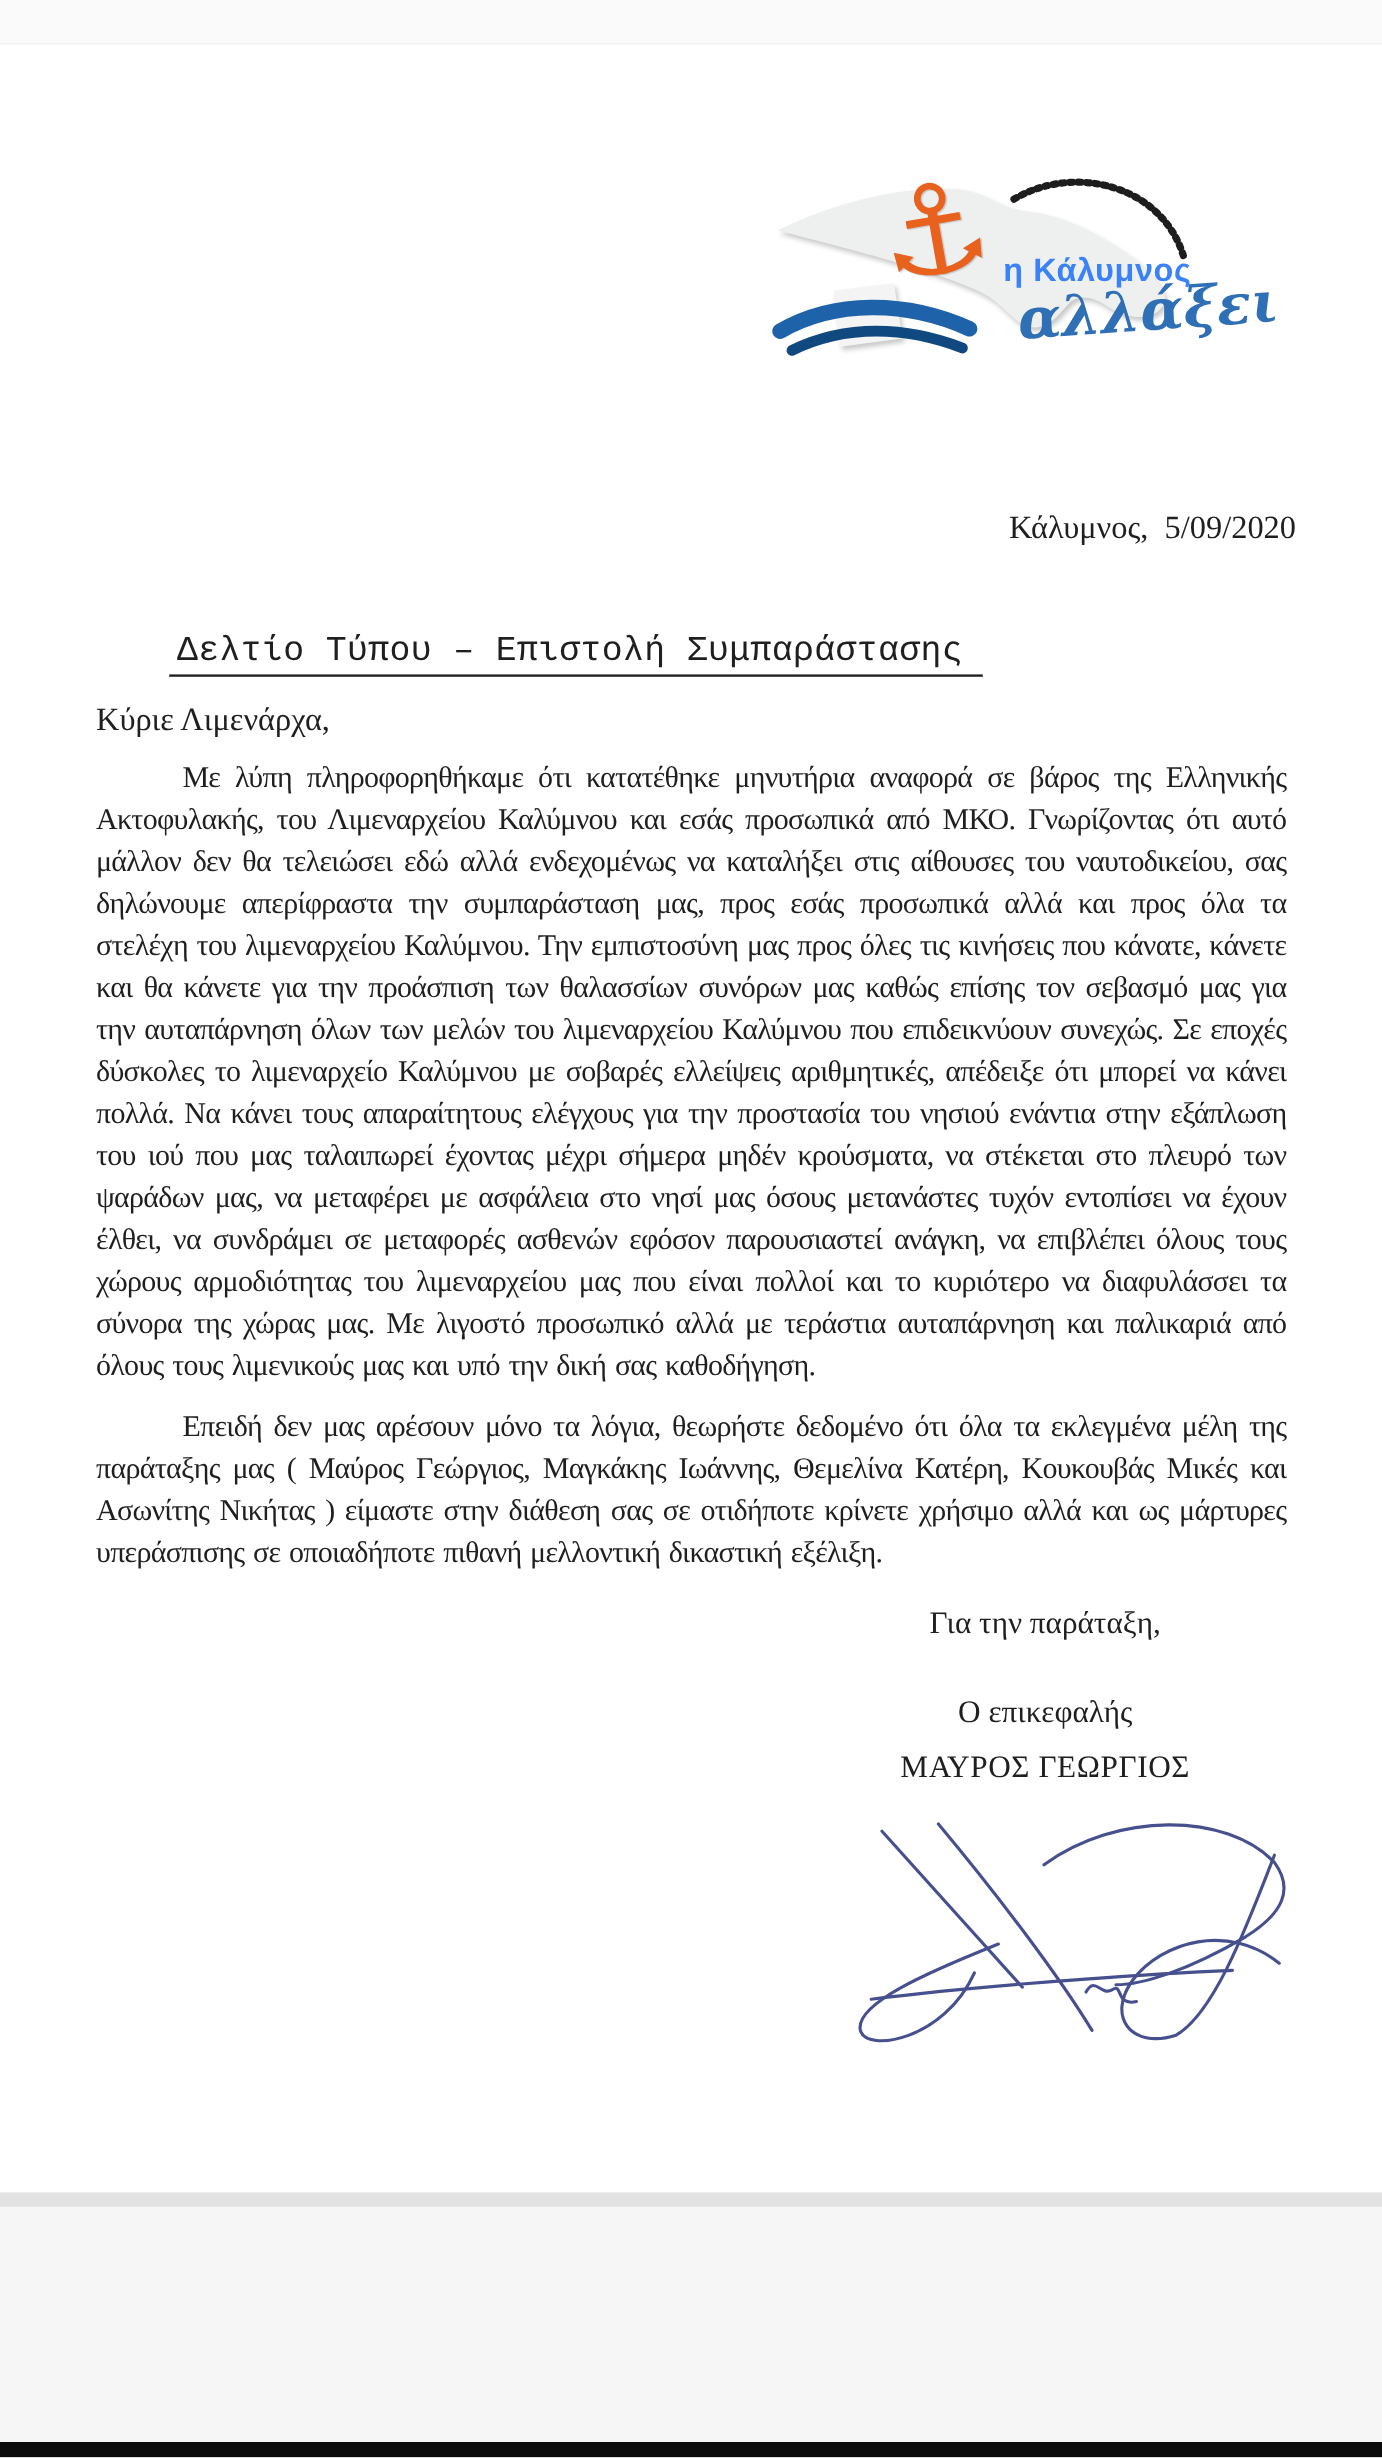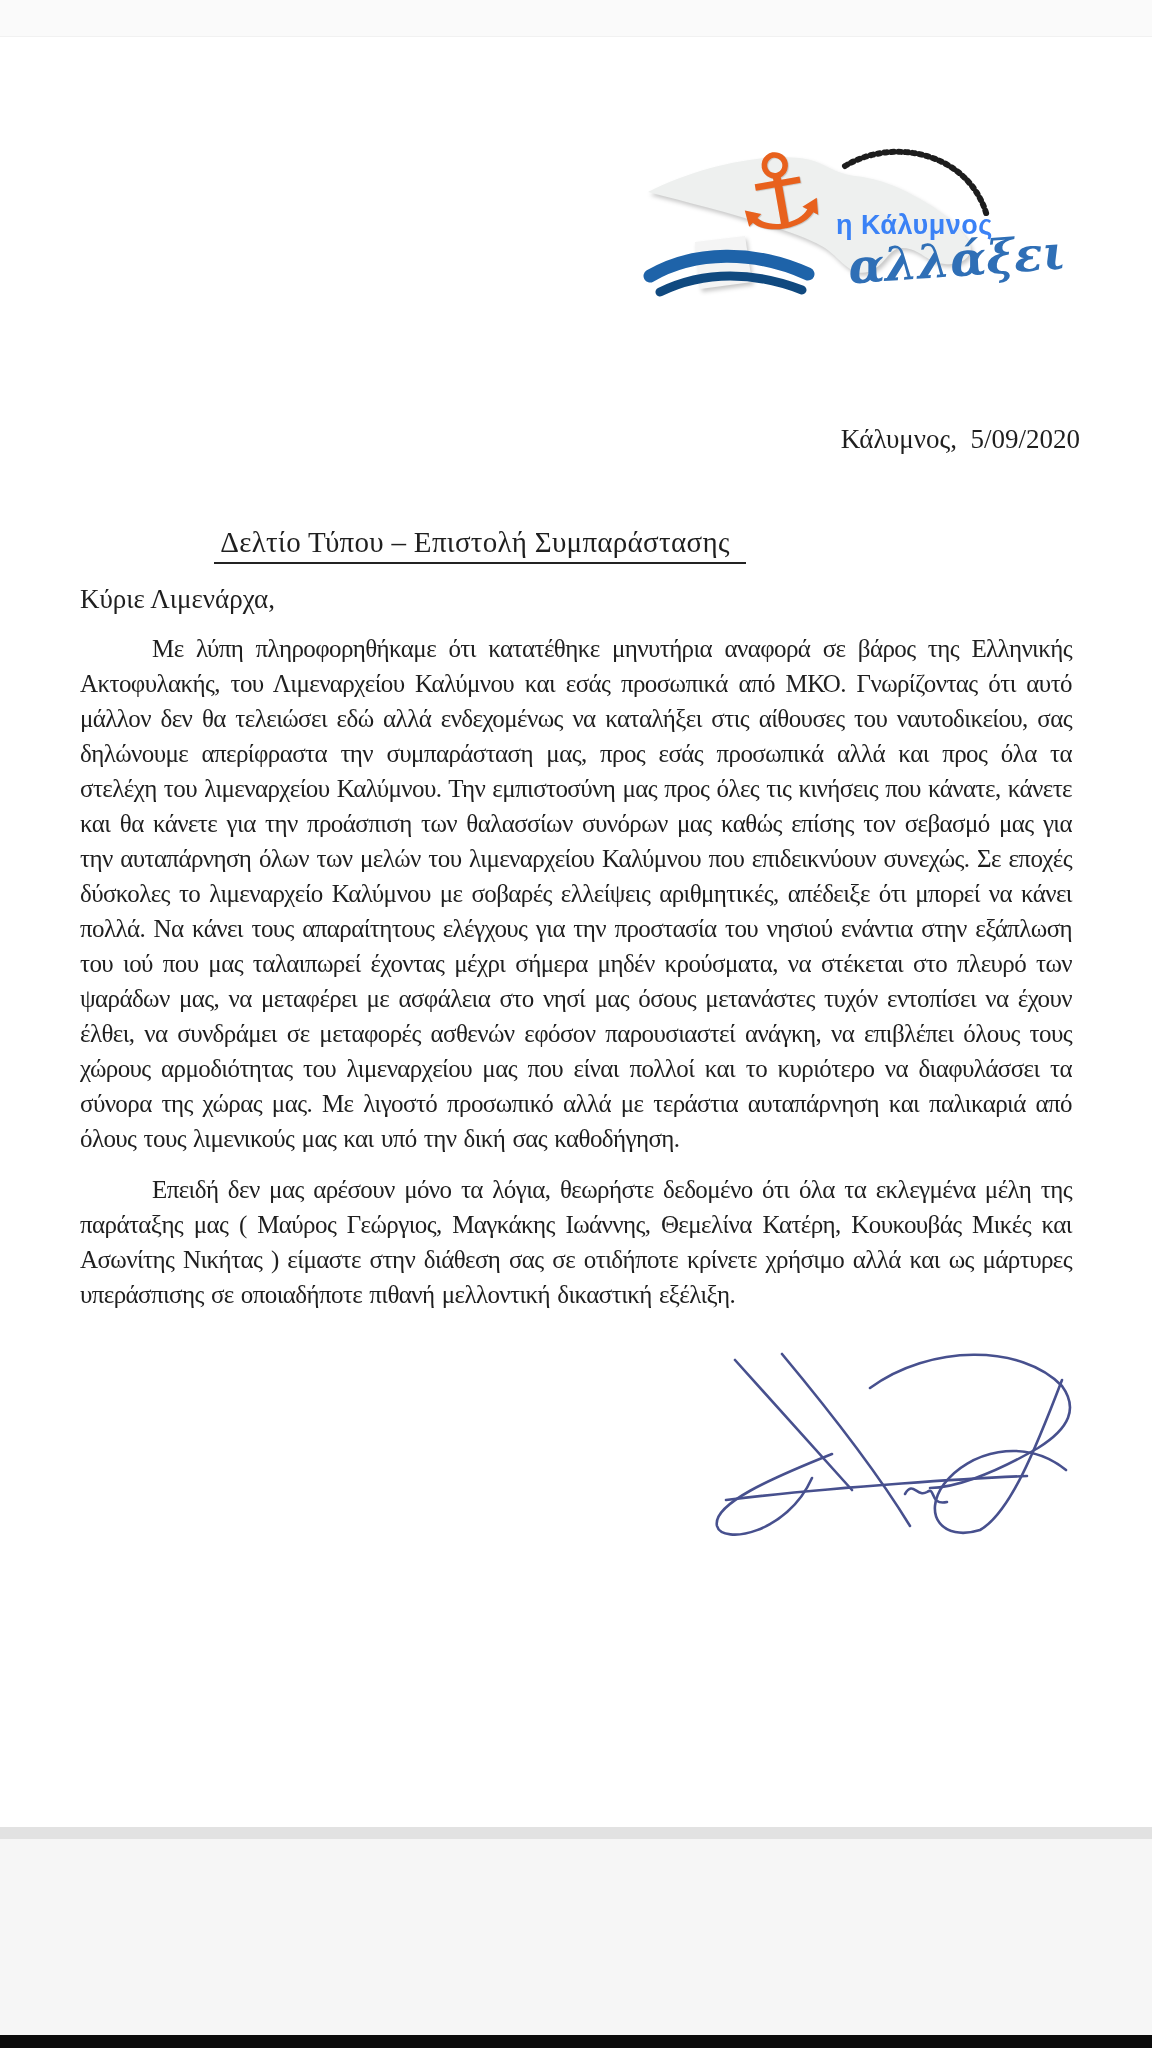--- a/index.html
+++ b/index.html
@@ -12,21 +12,21 @@
   .logo svg{position:absolute;left:0;top:0;}
   .anchor{position:absolute;left:92px;top:16px;font-family:"DejaVu Sans",sans-serif;font-size:104px;line-height:1;
           color:#e8611d;transform:rotate(-10deg);text-shadow:1px 1px 1px rgba(0,0,0,.18);}
   .logo-name{position:absolute;left:196px;top:86px;font-family:"Liberation Sans",sans-serif;font-size:27px;
              font-weight:600;color:#3b82f6;letter-spacing:.5px;white-space:nowrap;}
   .logo-slogan{position:absolute;left:208px;top:108px;font-family:"DejaVu Serif",serif;font-style:italic;
                font-size:47px;font-weight:700;color:#2f6fb6;transform:rotate(-4deg);white-space:nowrap;}
 
   
   .date-line{position:absolute;right:72px;top:424px;font-size:27px;white-space:pre-wrap;}
-  .title-wrap{position:absolute;left:0;top:526px;width:960px;text-align:center;}
+  .title-wrap{position:absolute;left:0;top:526px;width:960px;text-align:center;font-family:Liberation Mono, monospace;}
   .title{display:inline-block;font-size:29px;letter-spacing:.3px;border-bottom:2px solid #232323;
          padding:0 16px 3px 6px;}
   .body-flow{position:absolute;left:64px;top:584px;width:1024px;}
   .salutation{font-size:27px;margin:0 0 16px 16px;}
   .para{font-size:25px;line-height:35px;letter-spacing:-0.6px;word-spacing:1.5px;text-align:justify;
         text-indent:72px;margin:16px;}
   .closing{width:330px;margin:26px 52px 0 auto;text-align:center;}
   .closing-line{font-size:26px;margin:0;}
   .closing-role{margin-top:44px;}
   .closing-name{margin-top:16px;letter-spacing:.5px;}
@@ -67,20 +67,25 @@
 
   <div class="title-wrap">
     <span class="title">Δελτίο Τύπου – Επιστολή Συμπαράστασης</span>
   </div>
 
   <div class="body-flow">
     <p class="salutation">Κύριε Λιμενάρχα,</p>
     <p class="para">Με λύπη πληροφορηθήκαμε ότι κατατέθηκε  μηνυτήρια αναφορά σε βάρος της Ελληνικής Ακτοφυλακής, του Λιμεναρχείου Καλύμνου και εσάς προσωπικά από ΜΚΟ. Γνωρίζοντας ότι αυτό μάλλον δεν θα τελειώσει εδώ αλλά ενδεχομένως να καταλήξει στις αίθουσες του ναυτοδικείου, σας δηλώνουμε απερίφραστα την συμπαράσταση μας, προς εσάς προσωπικά αλλά και προς όλα τα στελέχη του λιμεναρχείου Καλύμνου. Την εμπιστοσύνη μας προς όλες τις κινήσεις που κάνατε, κάνετε και θα κάνετε για την προάσπιση των θαλασσίων συνόρων μας καθώς επίσης τον σεβασμό μας για την αυταπάρνηση όλων των μελών του λιμεναρχείου Καλύμνου που επιδεικνύουν συνεχώς. Σε εποχές δύσκολες το λιμεναρχείο Καλύμνου με σοβαρές ελλείψεις αριθμητικές, απέδειξε ότι μπορεί να κάνει πολλά. Να κάνει τους απαραίτητους ελέγχους για την προστασία του νησιού ενάντια στην εξάπλωση του ιού που μας ταλαιπωρεί έχοντας μέχρι σήμερα μηδέν κρούσματα, να στέκεται στο πλευρό των ψαράδων μας, να μεταφέρει με ασφάλεια στο νησί μας όσους μετανάστες τυχόν εντοπίσει να έχουν έλθει, να συνδράμει σε μεταφορές ασθενών εφόσον παρουσιαστεί ανάγκη, να επιβλέπει όλους τους χώρους αρμοδιότητας του λιμεναρχείου μας που είναι πολλοί και το κυριότερο να διαφυλάσσει τα σύνορα της χώρας μας. Με λιγοστό προσωπικό αλλά με τεράστια αυταπάρνηση και παλικαριά από όλους τους λιμενικούς μας και υπό την δική σας καθοδήγηση.</p>
     <p class="para">Επειδή δεν μας αρέσουν μόνο τα λόγια, θεωρήστε δεδομένο ότι όλα τα εκλεγμένα μέλη της παράταξης μας ( Μαύρος Γεώργιος, Μαγκάκης Ιωάννης, Θεμελίνα Κατέρη, Κουκουβάς Μικές και Ασωνίτης Νικήτας ) είμαστε στην διάθεση σας σε οτιδήποτε κρίνετε χρήσιμο αλλά και ως μάρτυρες υπεράσπισης σε οποιαδήποτε πιθανή μελλοντική δικαστική εξέλιξη.</p>
 
+    <div class="closing">
+      <p class="closing-line">Για την παράταξη,</p>
+      <p class="closing-line closing-role">Ο επικεφαλής</p>
+      <p class="closing-line closing-name">ΜΑΥΡΟΣ ΓΕΩΡΓΙΟΣ</p>
+    </div>
 
     <div class="sig-wrap">
       <svg width="402" height="228" viewBox="0 0 402 228">
         <g fill="none" stroke="#47508e" stroke-width="2.6" stroke-linecap="round">
           <path d="M55,32 L172,162"></path>
           <path d="M102,26 C152,86 202,152 230,198"></path>
           <path d="M152,126 C92,150 32,176 37,198 C42,217 107,206 132,150"></path>
           <path d="M46,172 C160,158 300,150 347,148"></path>
           <path d="M225,166 c8,-14 12,4 22,-2 c9,-6 2,14 20,10"></path>
           <path d="M190,60 C250,16 342,16 382,58 C398,80 390,100 358,120 C310,148 272,160 250,160"></path>

